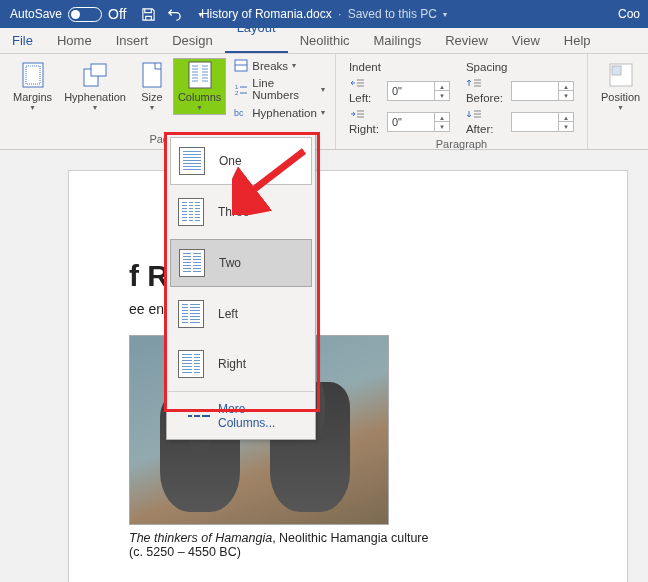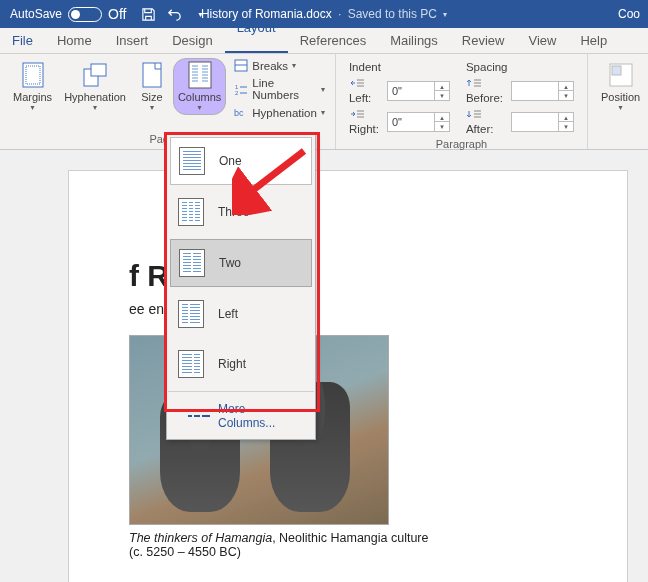--- a/index.html
+++ b/index.html
@@ -22,21 +22,21 @@
   .tab { padding: 4px 12px 5px; cursor: pointer; }
   .tab.file { color: #2b579a; font-weight: 400; }
   .tab.active { color: #2b579a; border-bottom: 2px solid #2b579a; padding-bottom: 16px; }
 
   
   .ribbon { background: #f3f2f1; border-bottom: 1px solid #c9c9c9; height: 96px; display: flex; }
   .group { border-right: 1px solid #d6d6d6; padding: 4px 8px 2px; display: flex; flex-direction: column; justify-content: space-between; }
   .group-row { display: flex; align-items: flex-start; gap: 2px; }
   .group-label { text-align: center; font-size: 11px; color: #606060; padding-bottom: 2px; }
   .bigbtn { display: flex; flex-direction: column; align-items: center; font-size: 11px; color: #404040; padding: 2px 4px; border: 1px solid transparent; }
-  .bigbtn.pressed { background: #c4b5fd; border-color: #b0b0b0; border-radius: 13px; }
+  .bigbtn.pressed { background: #84cc16; border-color: #b0b0b0; }
   .bigbtn-icon { width: 28px; height: 28px; margin-bottom: 2px; display:flex; align-items:center; justify-content:center;}
   .chev { font-size: 8px; color: #606060; }
   .smallstack { display: flex; flex-direction: column; font-size: 11.5px; color: #404040; gap: 3px; }
   .smallrow { display: flex; align-items: center; gap: 4px; padding: 1px 2px;}
   .mini-icon { width:14px; height:13px; display:inline-flex; align-items:center; justify-content:center; }
   .indgrid { font-size: 11.5px; color: #404040; }
   .indgrid table td { padding: 1px 3px; }
   .spin { display:inline-flex; border:1px solid #bdbdbd; background:#fff; height:20px; }
   .spin input { border:0; width:46px; font-size:11px; padding:0 4px; color:#404040; outline:none; }
   .spin-btns { display:flex; flex-direction:column; border-left:1px solid #bdbdbd;}
@@ -106,21 +106,21 @@
   </div>
   <div class="title-right">Coo</div>
 </div>
 
 <div class="tabs">
   <div class="tab file">File</div>
   <div class="tab">Home</div>
   <div class="tab">Insert</div>
   <div class="tab">Design</div>
   <div class="tab active">Layout</div>
-  <div class="tab">References</div>
+  <div class="tab">Neolithic</div>
   <div class="tab">Mailings</div>
   <div class="tab">Review</div>
   <div class="tab">View</div>
   <div class="tab">Help</div>
 </div>
 
 <div class="ribbon">
 
   <div class="group">
     <div class="group-row">

